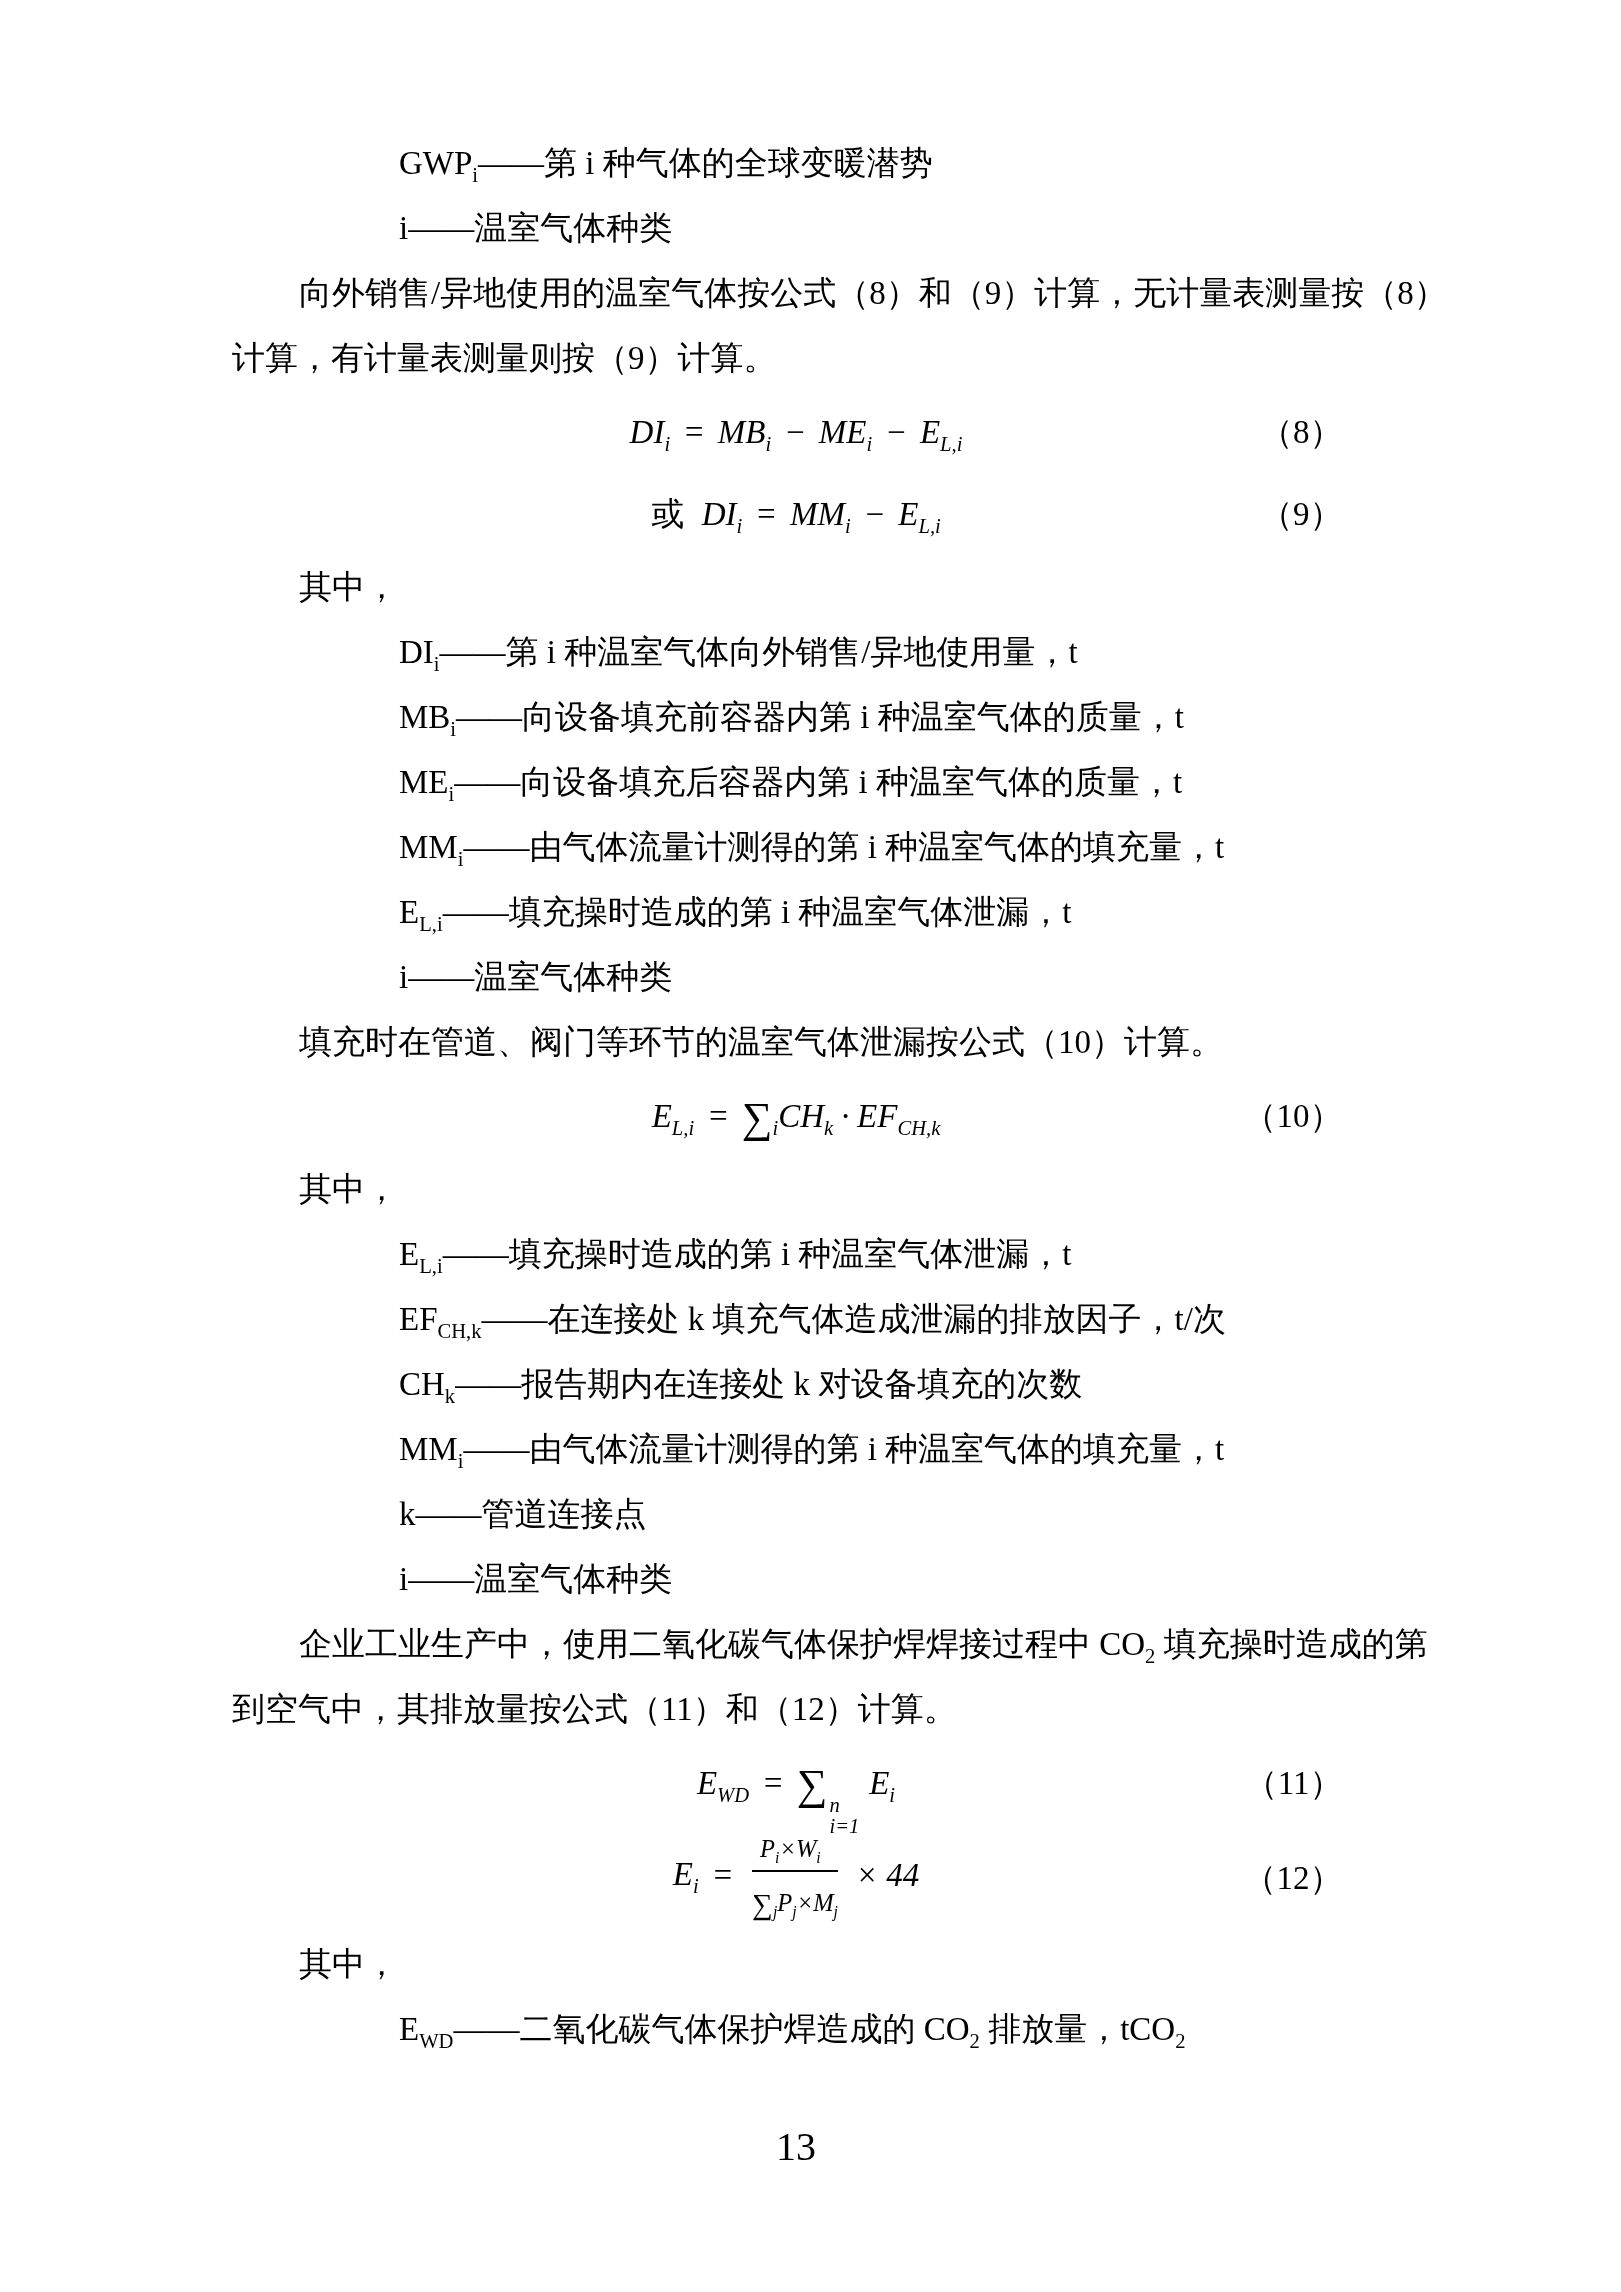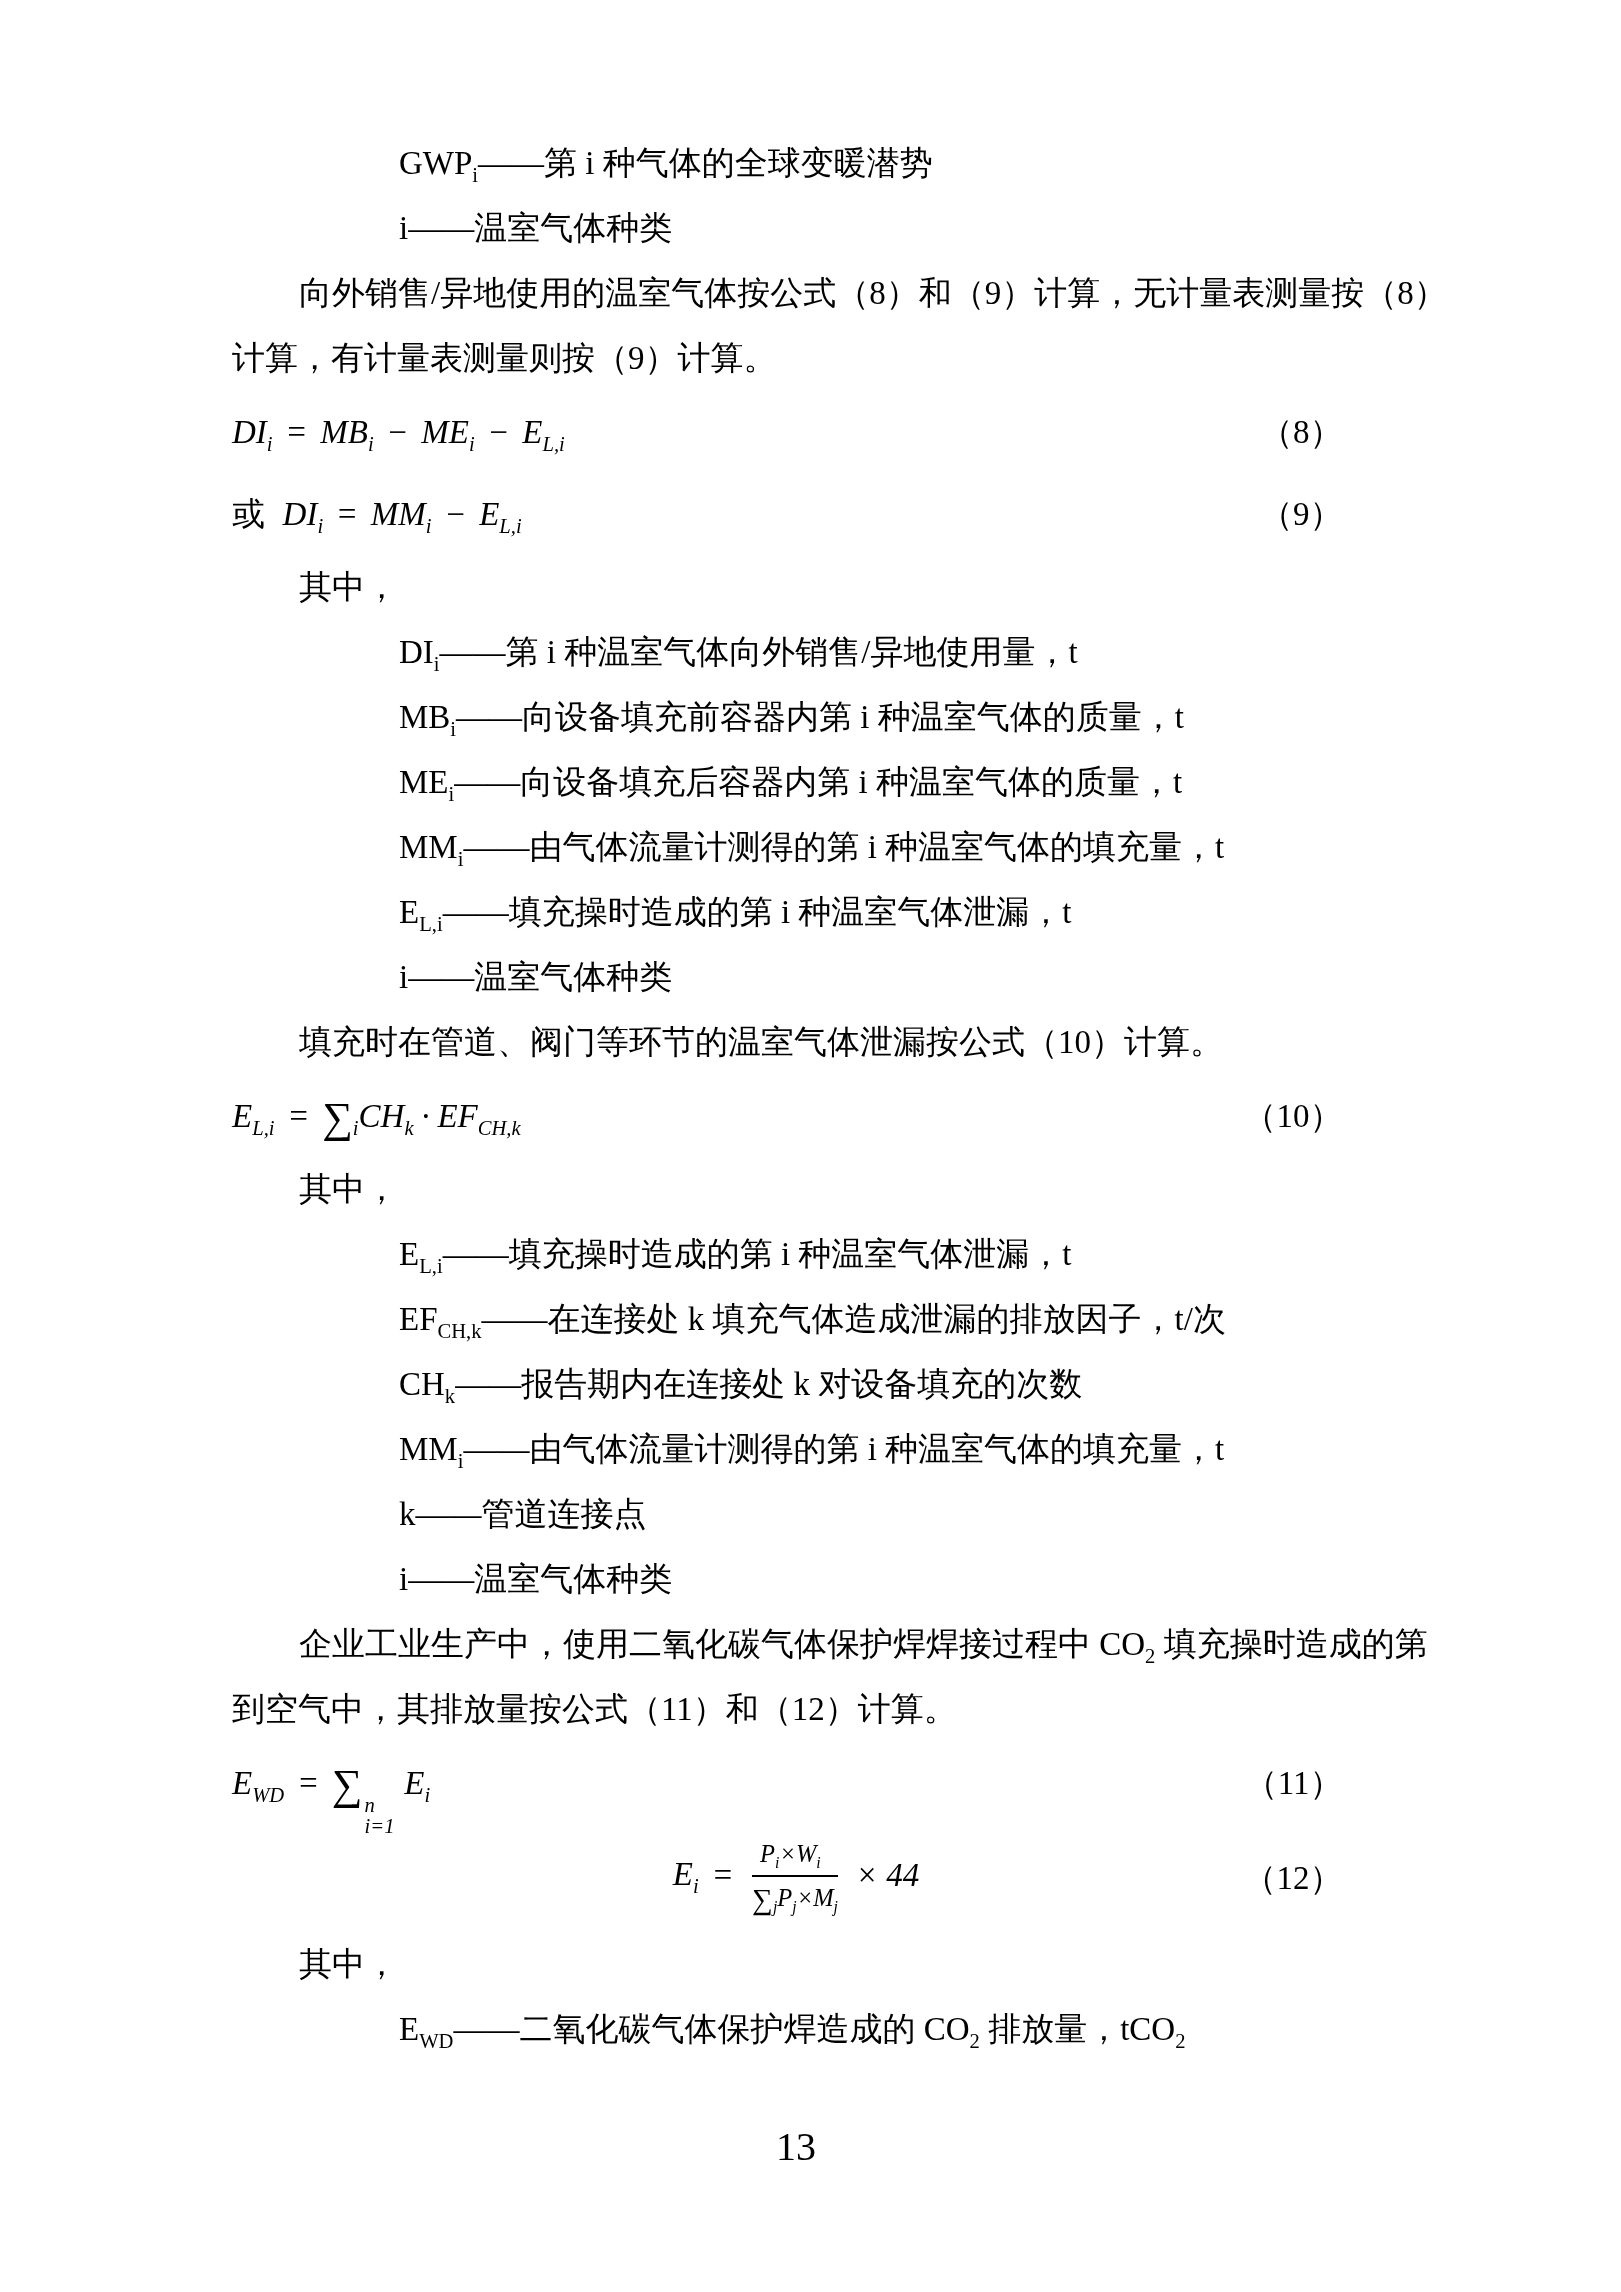--- a/index.html
+++ b/index.html
@@ -19,21 +19,21 @@
     right: 232px;
     top: 131px;
   }
   .row { position: relative; height: 65px; line-height: 65px; white-space: nowrap; }
   .row.def    { padding-left: 167px; }
   .row.indent { padding-left: 67px; }
   .frow {
     position: relative;
     height: 82px;
     line-height: 82px;
-    text-align: left;
+    text-align: center;
     font-style: italic;
   }
   .frow12 {
     position: relative;
     height: 108px;
     display: flex;
     align-items: center;
     justify-content: center;
     font-style: italic;
   }
@@ -64,21 +64,21 @@
   .frac {
     display: inline-block;
     vertical-align: middle;
     text-align: left;
     font-size: 24.5px;
     line-height: 1.25;
     margin: 0 5.9px;
   }
   .frac sub { font-size: 15.7px; }
   .fr-top { display: block; border-bottom: 2px solid #000; padding: 0 7.8px 2px 7.8px; }
-  .fr-bot { display: block; padding-top: 4px; }
+  .fr-bot { display: block; padding-top: 14px; }
   .fr-sum { font-size: 29px; font-style: normal; vertical-align: -2.9px; }
   .tail { margin-left: 11.8px; }
   .marker { font-style: normal; margin-right: 37px; }
   .page-number {
     position: absolute;
     top: 2117px;
     left: 0;
     width: 100%;
     height: 59px;
     line-height: 59px;

